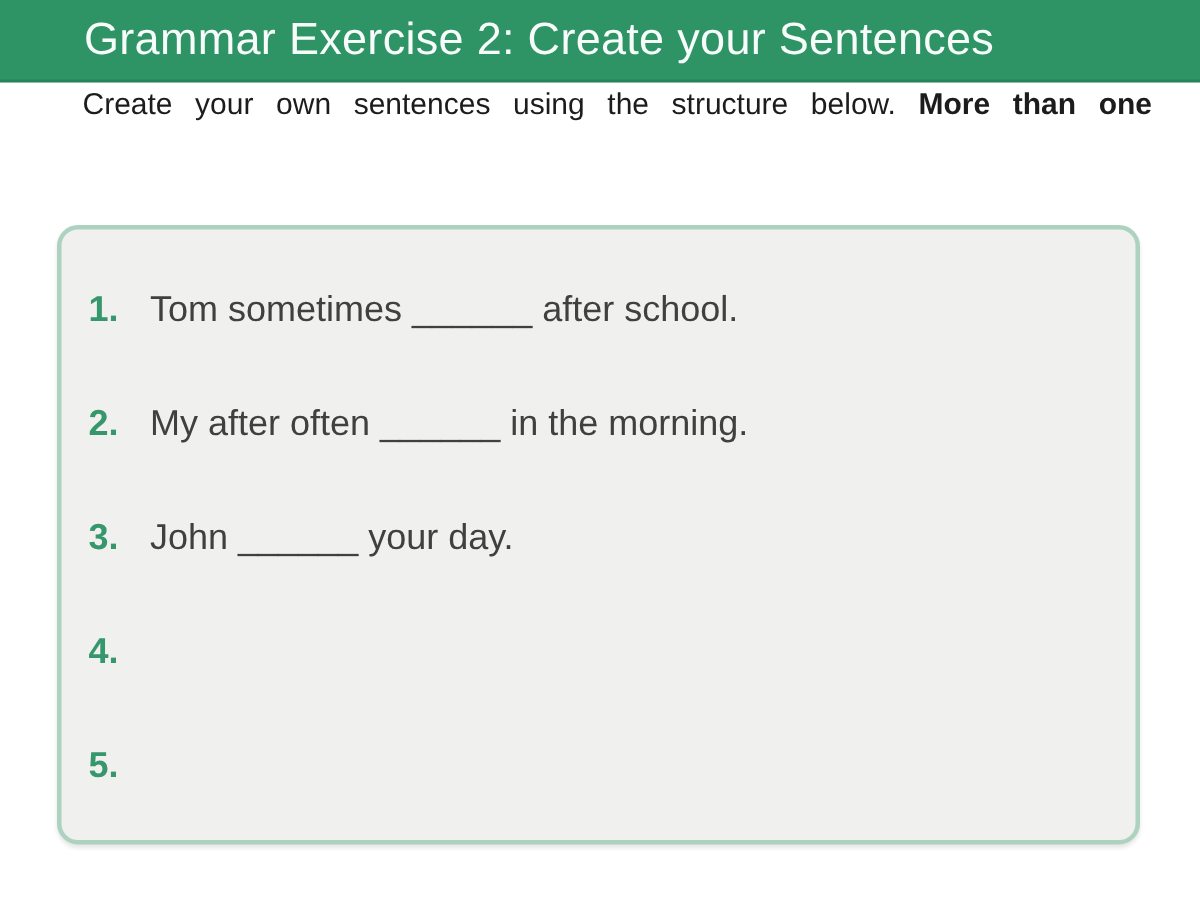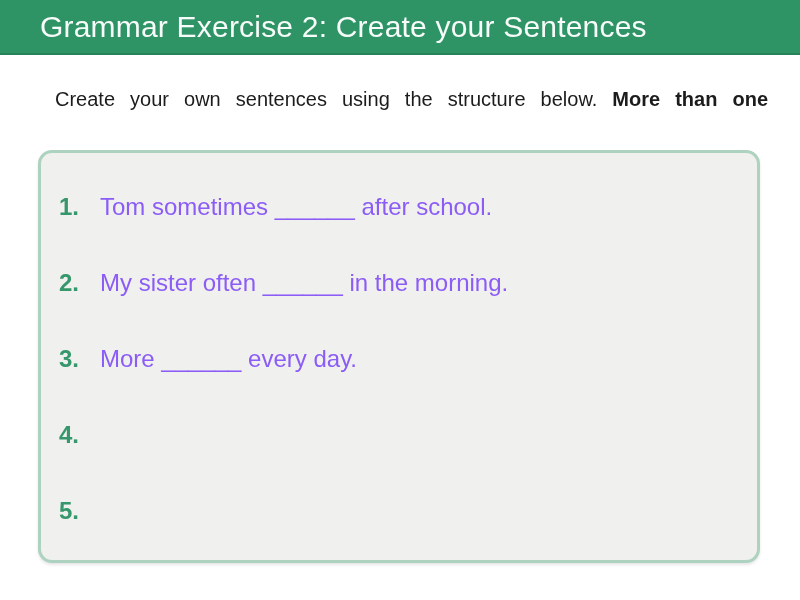--- a/index.html
+++ b/index.html
@@ -19,32 +19,32 @@
   .header-bar {
     position: absolute;
     top: 0; left: 0;
     width: 800px; height: 55px;
     background: #2e9466;
     border-bottom: 2px solid rgba(0,0,0,0.12);
     display: flex;
     align-items: center;
   }
   .header-bar .title {
-    padding-left: 40px;
+    padding-left: 56px;
     font-size: 30px;
     font-weight: 400;
     color: #f7fbf9;
     letter-spacing: 0.2px;
     white-space: nowrap;
   }
 
   
   .instructions {
     position: absolute;
-    top: 83px; left: 55px;
+    top: 54px; left: 55px;
     width: 713px;
     font-size: 20px;
     line-height: 33px;
     color: #1c1c1c;
   }
   .instructions .line1 {
     text-align: justify;
     text-align-last: justify;
   }
   .instructions .bold { font-weight: 700; }
@@ -68,21 +68,21 @@
     margin-bottom: 44px;
     white-space: nowrap;
   }
   .item-number {
     display: inline-block;
     width: 41px;
     font-weight: 700;
     color: #35976b;
   }
   .item-text {
-    color: #8b5cf6;
+    color: #404040;
   }
 </style>
 </head>
 <body>
 
 <div class="slide">
 
   <div class="header-bar">
     <div class="title">Grammar Exercise 2: Create your Sentences</div>
   </div>
@@ -93,26 +93,26 @@
 
   <div class="exercise-box">
 
     <div class="sentence-item">
       <span class="item-number">1.</span>
       <span class="item-text">Tom sometimes ______ after school.</span>
     </div>
 
     <div class="sentence-item">
       <span class="item-number">2.</span>
-      <span class="item-text">My sister often ______ in the morning.</span>
+      <span class="item-text">My after often ______ in the morning.</span>
     </div>
 
     <div class="sentence-item">
       <span class="item-number">3.</span>
-      <span class="item-text">More ______ every day.</span>
+      <span class="item-text">John ______ your day.</span>
     </div>
 
     <div class="sentence-item">
       <span class="item-number">4.</span>
     </div>
 
     <div class="sentence-item">
       <span class="item-number">5.</span>
     </div>
 

